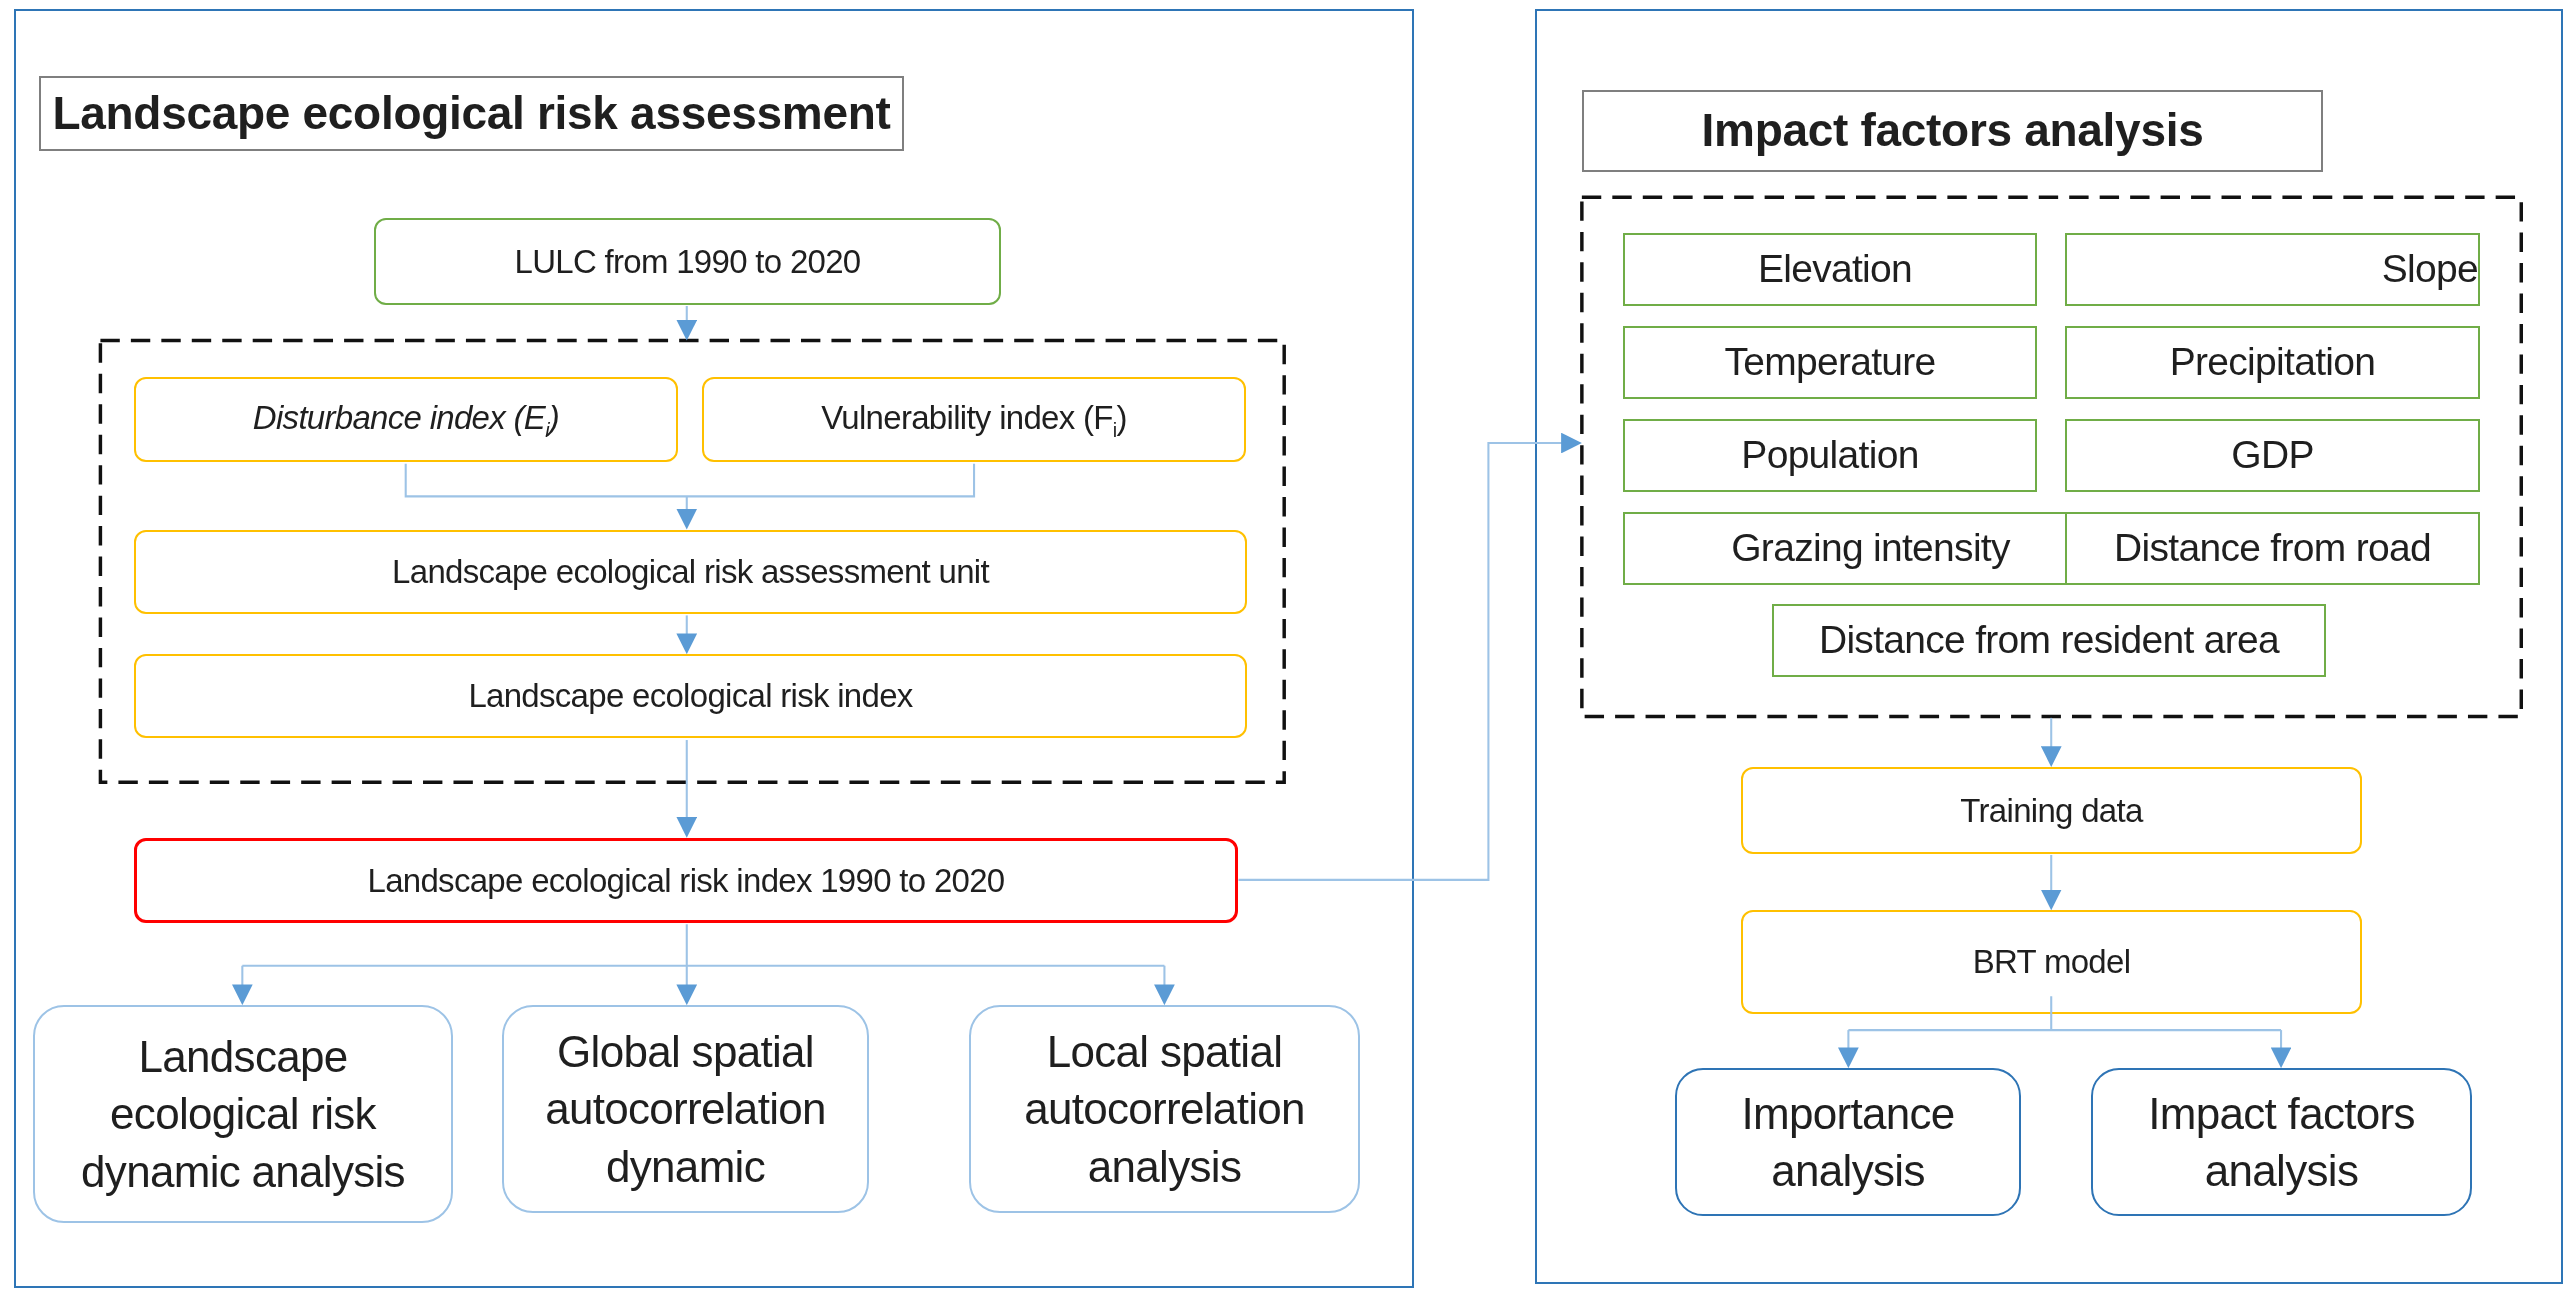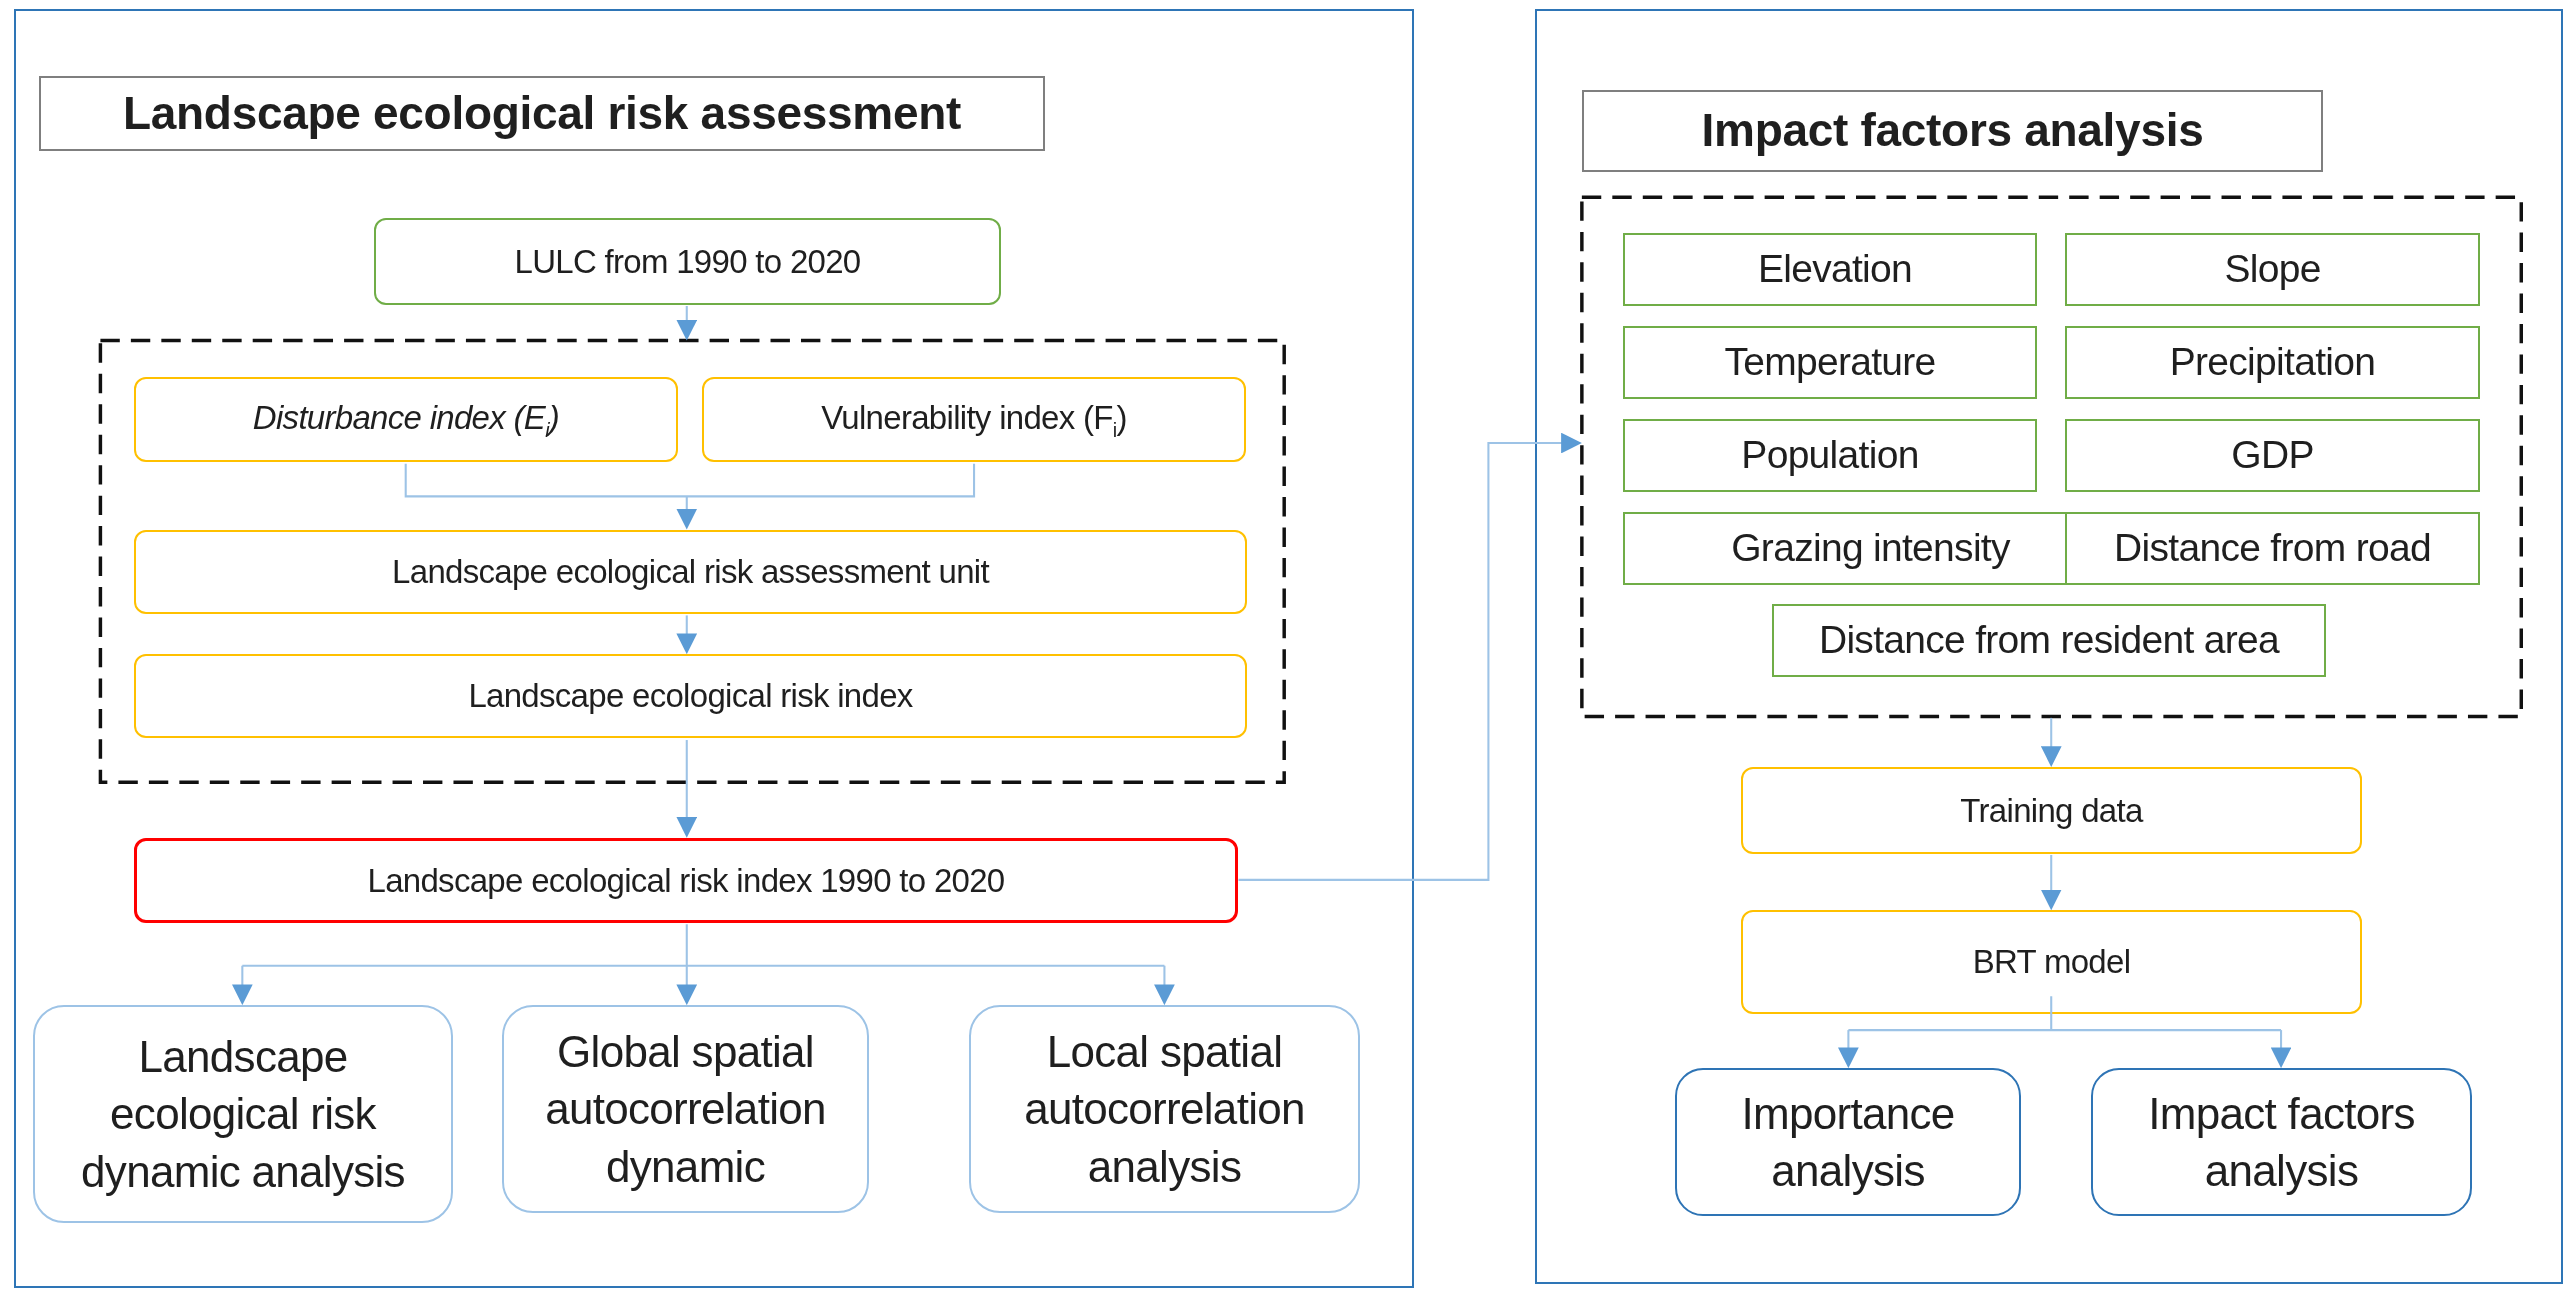--- a/index.html
+++ b/index.html
@@ -20,21 +20,21 @@
   svg.overlay{position:absolute;left:0;top:0;pointer-events:none;}
   sub{font-size:0.6em;}
 </style>
 </head>
 <body>
 
 <div id="canvas">
 
   <div class="panel" style="left:14px;top:9px;width:1400px;height:1279px;"></div>
 
-  <div class="box titlebox" style="left:39px;top:76px;width:1006px;height:75px;">
+  <div class="box titlebox" style="left:39px;top:76px;width:865px;height:75px;">
     <span>Landscape ecological risk assessment</span>
   </div>
 
   <div class="box green lg" style="left:374px;top:218px;width:627px;height:87px;">
     <span>LULC from 1990 to 2020</span>
   </div>
 
   <div class="abs" style="left:100px;top:341px;width:1184px;height:442px;"></div>
 
   <div class="box gold lg" style="left:134px;top:377px;width:544px;height:85px;font-style:italic;">
@@ -77,21 +77,21 @@
 
   <div class="box titlebox" style="left:1582px;top:90px;width:741px;height:82px;">
     <span>Impact factors analysis</span>
   </div>
 
   <div class="abs" style="left:1582px;top:197px;width:939px;height:519px;"></div>
 
   <div class="box green factor" style="left:1623px;top:233px;width:414px;height:73px;padding-left:10px;">
     <span>Elevation</span>
   </div>
-  <div class="box green factor" style="left:2065px;top:233px;width:415px;height:73px;">
+  <div class="box green factor" style="left:2065px;top:233px;width:415px;height:73px;justify-content:flex-end;">
     <span>Slope</span>
   </div>
   <div class="box green factor" style="left:1623px;top:326px;width:414px;height:73px;">
     <span>Temperature</span>
   </div>
   <div class="box green factor" style="left:2065px;top:326px;width:415px;height:73px;">
     <span>Precipitation</span>
   </div>
   <div class="box green factor" style="left:1623px;top:419px;width:414px;height:73px;">
     <span>Population</span>

